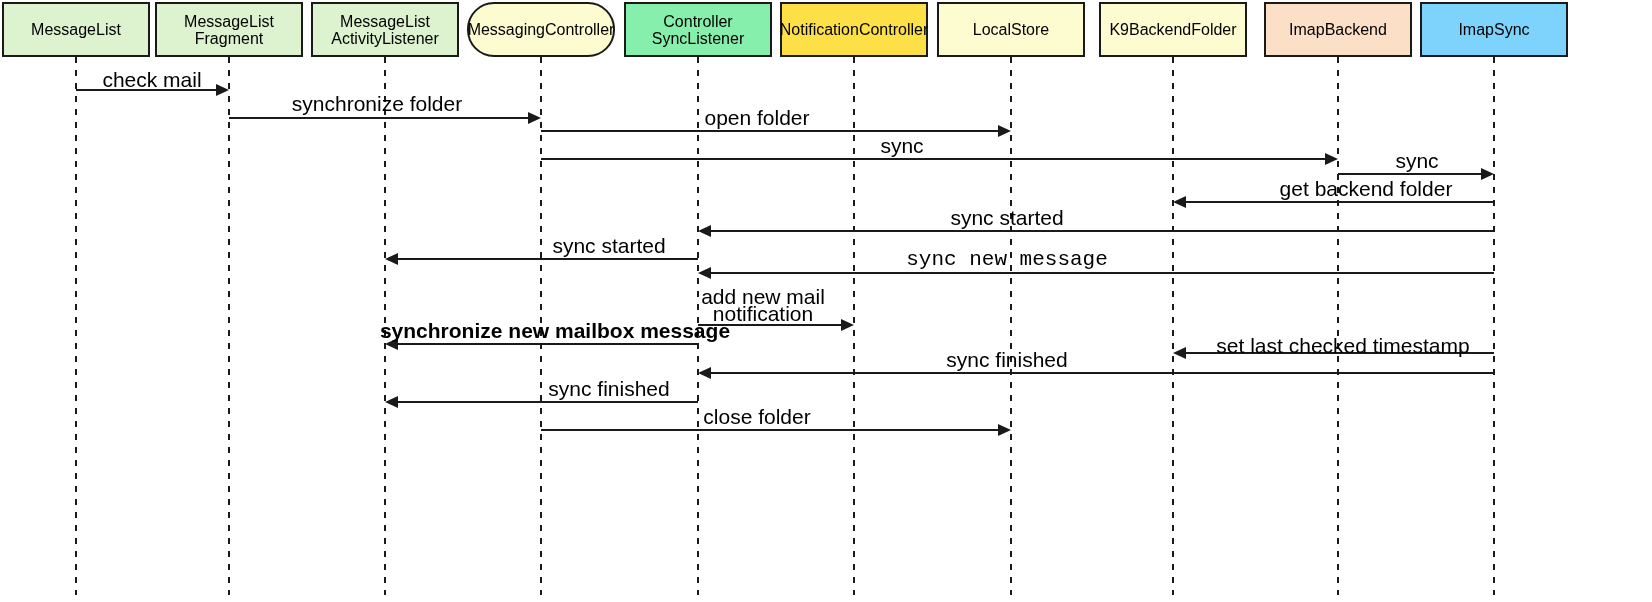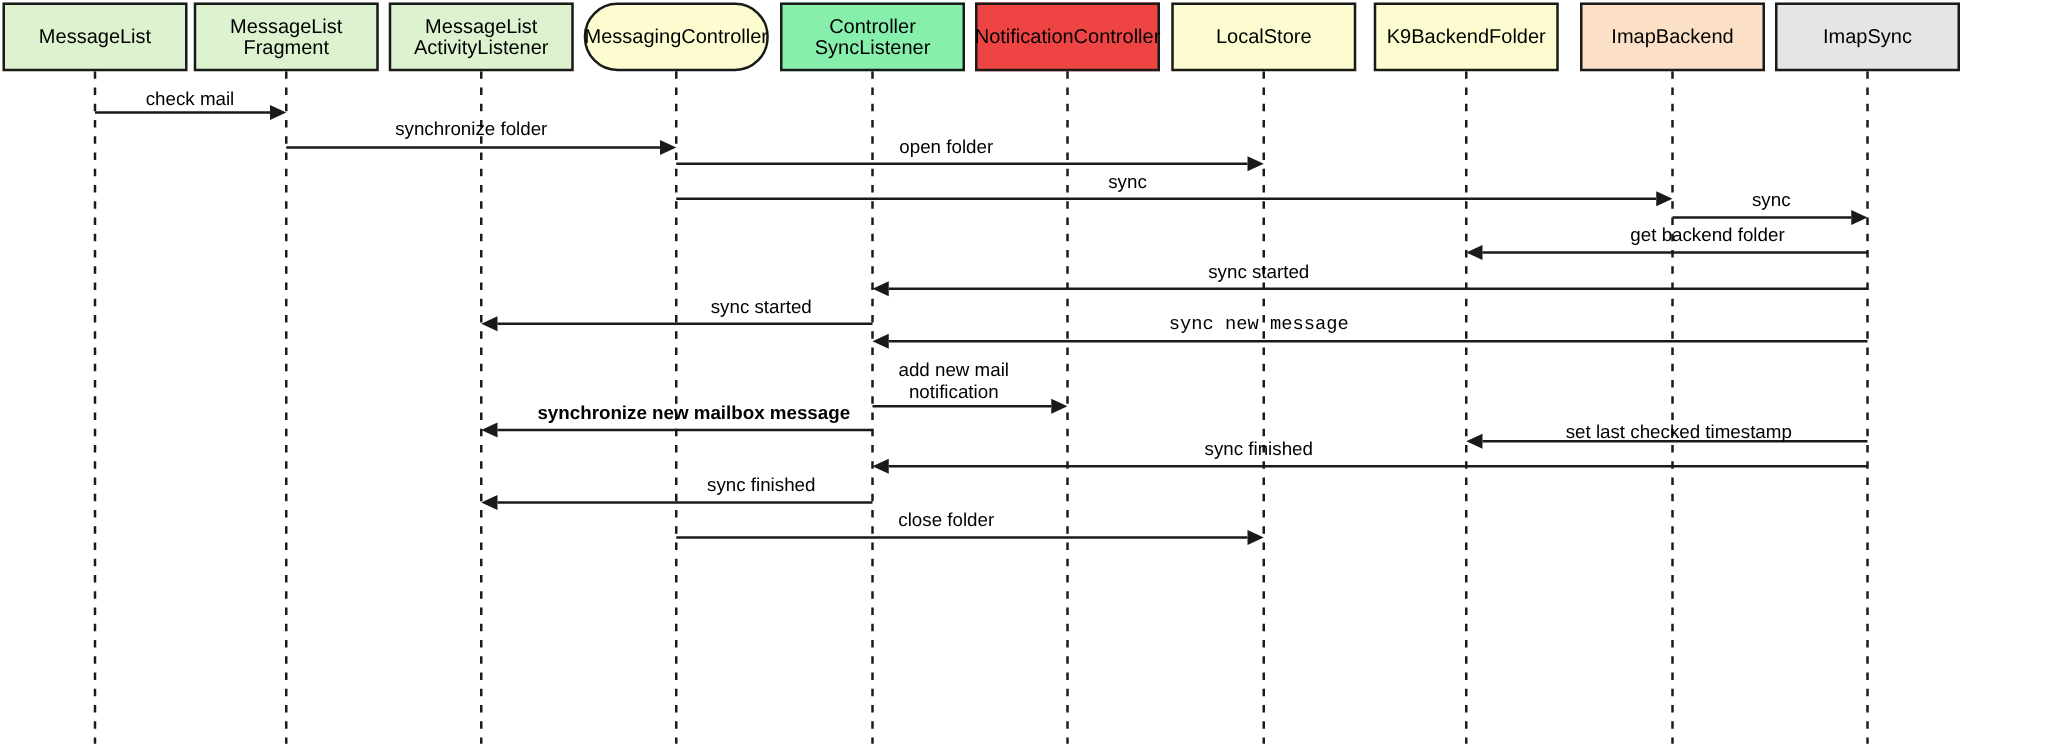--- a/index.html
+++ b/index.html
@@ -33,21 +33,21 @@
     justify-content: center;
     text-align: center;
     font-size: 16px;
     line-height: 17px;
     color: #000000;
     white-space: pre-line;
     padding: 2px 4px;
   }
   .msg-label {
     position: absolute;
-    font-size: 15px;
+    font-size: 21px;
     line-height: 17px;
     color: #000000;
     text-align: center;
     white-space: pre-line;
     transform: translateX(-50%);
     pointer-events: none;
   }
 </style>
 </head>
 <body>
@@ -131,25 +131,25 @@
   </svg>
   <div id="participants-layer">
       <div class="participant-box" style="left: 2px; top: 2px; width: 148px; height: 55px; background: rgb(221, 243, 207);">MessageList</div>
       <div class="participant-box" style="left: 155px; top: 2px; width: 148px; height: 55px; background: rgb(221, 243, 207);">MessageList
 Fragment</div>
       <div class="participant-box" style="left: 311px; top: 2px; width: 148px; height: 55px; background: rgb(221, 243, 207);">MessageList
 ActivityListener</div>
       <div class="participant-box" style="left: 467px; top: 2px; width: 148px; height: 55px; background: rgb(253, 251, 208); border-radius: 27px;">MessagingController</div>
       <div class="participant-box" style="left: 624px; top: 2px; width: 148px; height: 55px; background: #86efac;">Controller
 SyncListener</div>
-      <div class="participant-box" style="left: 780px; top: 2px; width: 148px; height: 55px; background: #ef4444;">NotificationController</div>
+      <div class="participant-box" style="left: 780px; top: 2px; width: 148px; height: 55px; background: #fde047;">NotificationController</div>
       <div class="participant-box" style="left: 937px; top: 2px; width: 148px; height: 55px; background: rgb(253, 251, 208);">LocalStore</div>
       <div class="participant-box" style="left: 1099px; top: 2px; width: 148px; height: 55px; background: rgb(253, 251, 208);">K9BackendFolder</div>
       <div class="participant-box" style="left: 1264px; top: 2px; width: 148px; height: 55px; background: rgb(251, 223, 198);">ImapBackend</div>
-      <div class="participant-box" style="left: 1420px; top: 2px; width: 148px; height: 55px; background: #e5e5e5;">ImapSync</div>
+      <div class="participant-box" style="left: 1420px; top: 2px; width: 148px; height: 55px; background: #7dd3fc;">ImapSync</div>
     </div>
   <div id="labels-layer">
       <div class="msg-label" style="left: 152px; top: 71px;">check mail</div>
       <div class="msg-label" style="left: 377px; top: 95px;">synchronize folder</div>
       <div class="msg-label" style="left: 757px; top: 109px;">open folder</div>
       <div class="msg-label" style="left: 902px; top: 137px;">sync</div>
       <div class="msg-label" style="left: 1417px; top: 152px;">sync</div>
       <div class="msg-label" style="left: 1366px; top: 180px;">get backend folder</div>
       <div class="msg-label" style="left: 1007px; top: 209px;">sync started</div>
       <div class="msg-label" style="left: 609px; top: 237px;">sync started</div>

